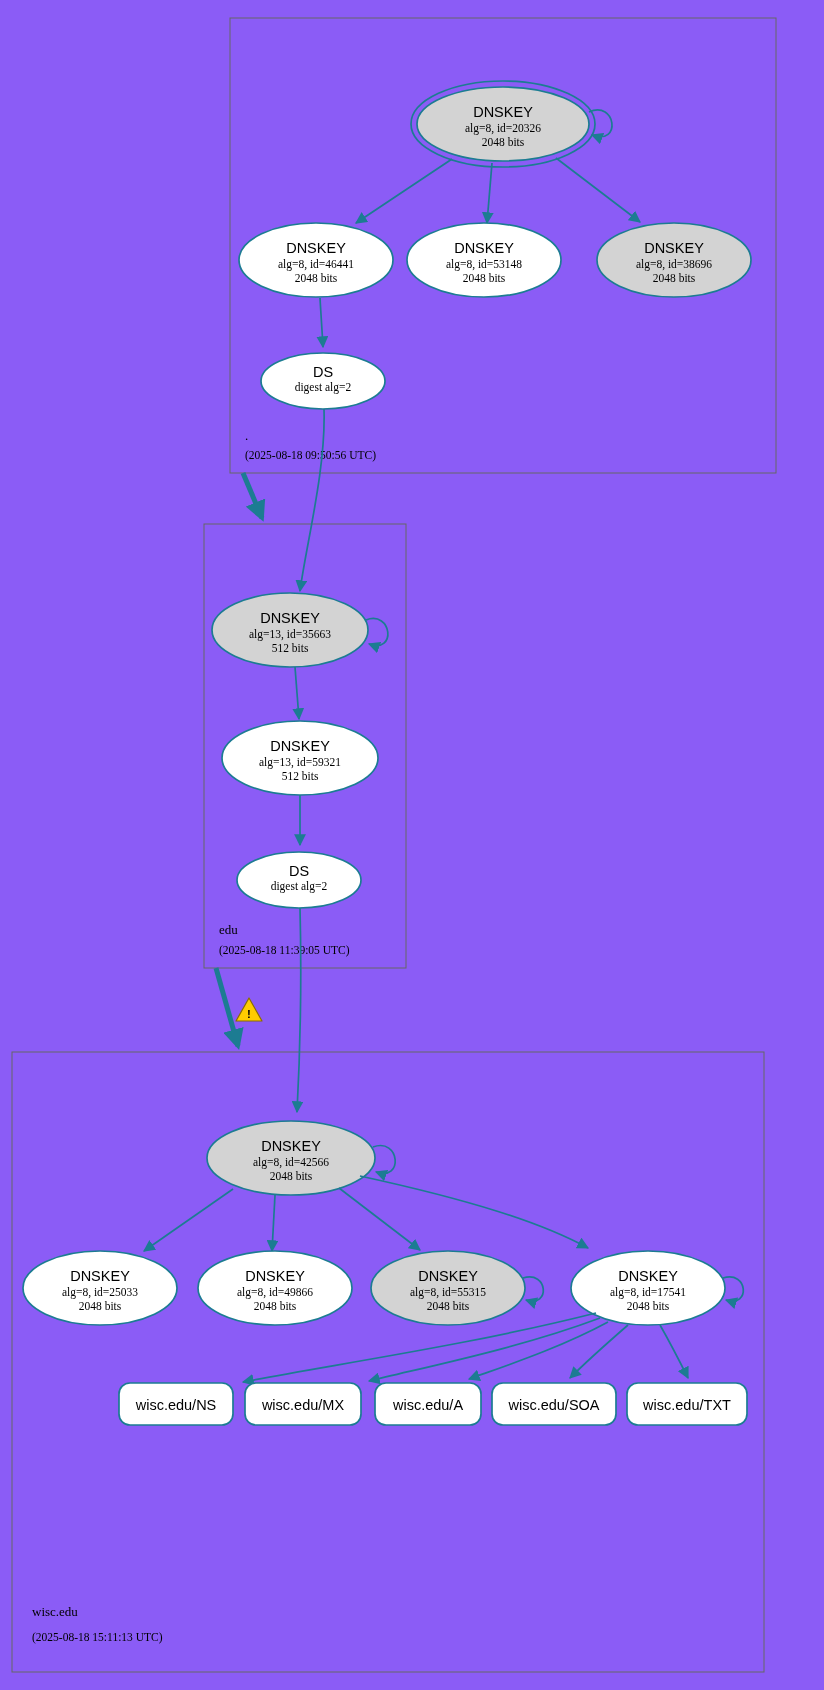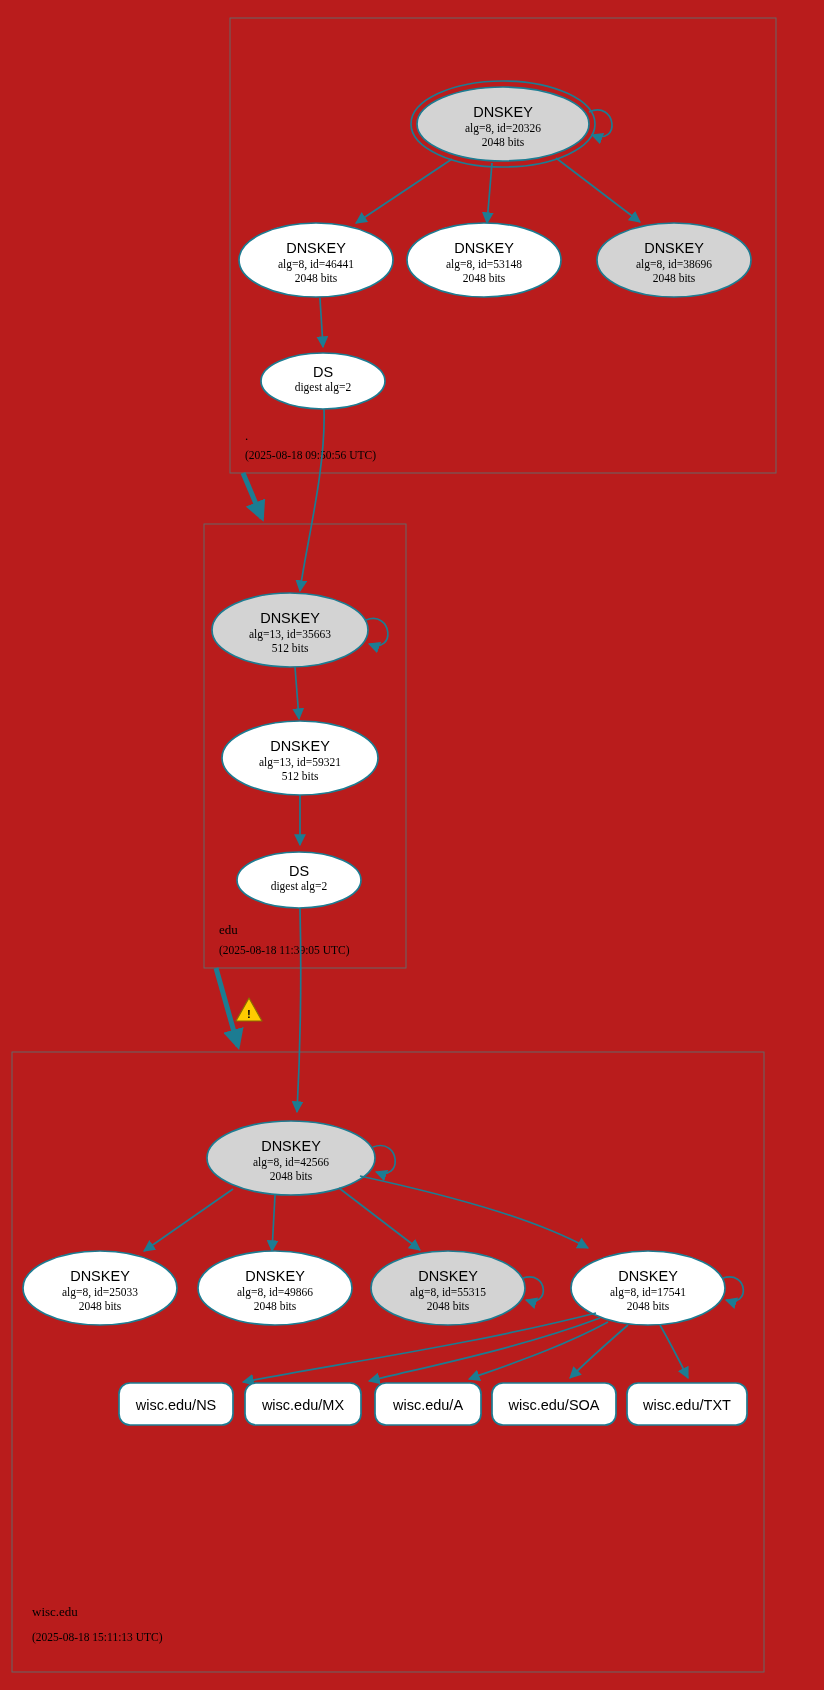--- a/index.html
+++ b/index.html
@@ -1,17 +1,17 @@
 <!DOCTYPE html>
 <html><head>
 <meta charset="utf-8">
 <style>
   html,body{margin:0;padding:0;background:#ffffff;}
   body{font-family:"Liberation Sans", sans-serif;}
-  #stage{position:relative;width:824px;height:1690px;overflow:hidden;background:#b91c1c;}
+  #stage{position:relative;width:824px;height:1690px;overflow:hidden;background:#8b5cf6;}
   svg#diagram{position:absolute;left:0;top:0;width:824px;height:1690px;}
   .zone-rect{fill:none;stroke:#666666;stroke-width:1;}
   .node-ell{stroke:#1c7c92;stroke-width:1.7;}
   .node-ell.white{fill:#ffffff;}
   .node-ell.grey{fill:#d3d3d3;}
   .anchor-outer{fill:none;stroke:#1c7c92;stroke-width:1.7;}
   .rr-box{fill:#ffffff;stroke:#1c7c92;stroke-width:1.7;}
   .edge{fill:none;stroke:#1c7c92;stroke-width:1.7;}
   .edge-thick{fill:none;stroke:#1c7c92;stroke-width:5;}
   .lbl{font-family:"Liberation Sans", sans-serif;fill:#000000;}

